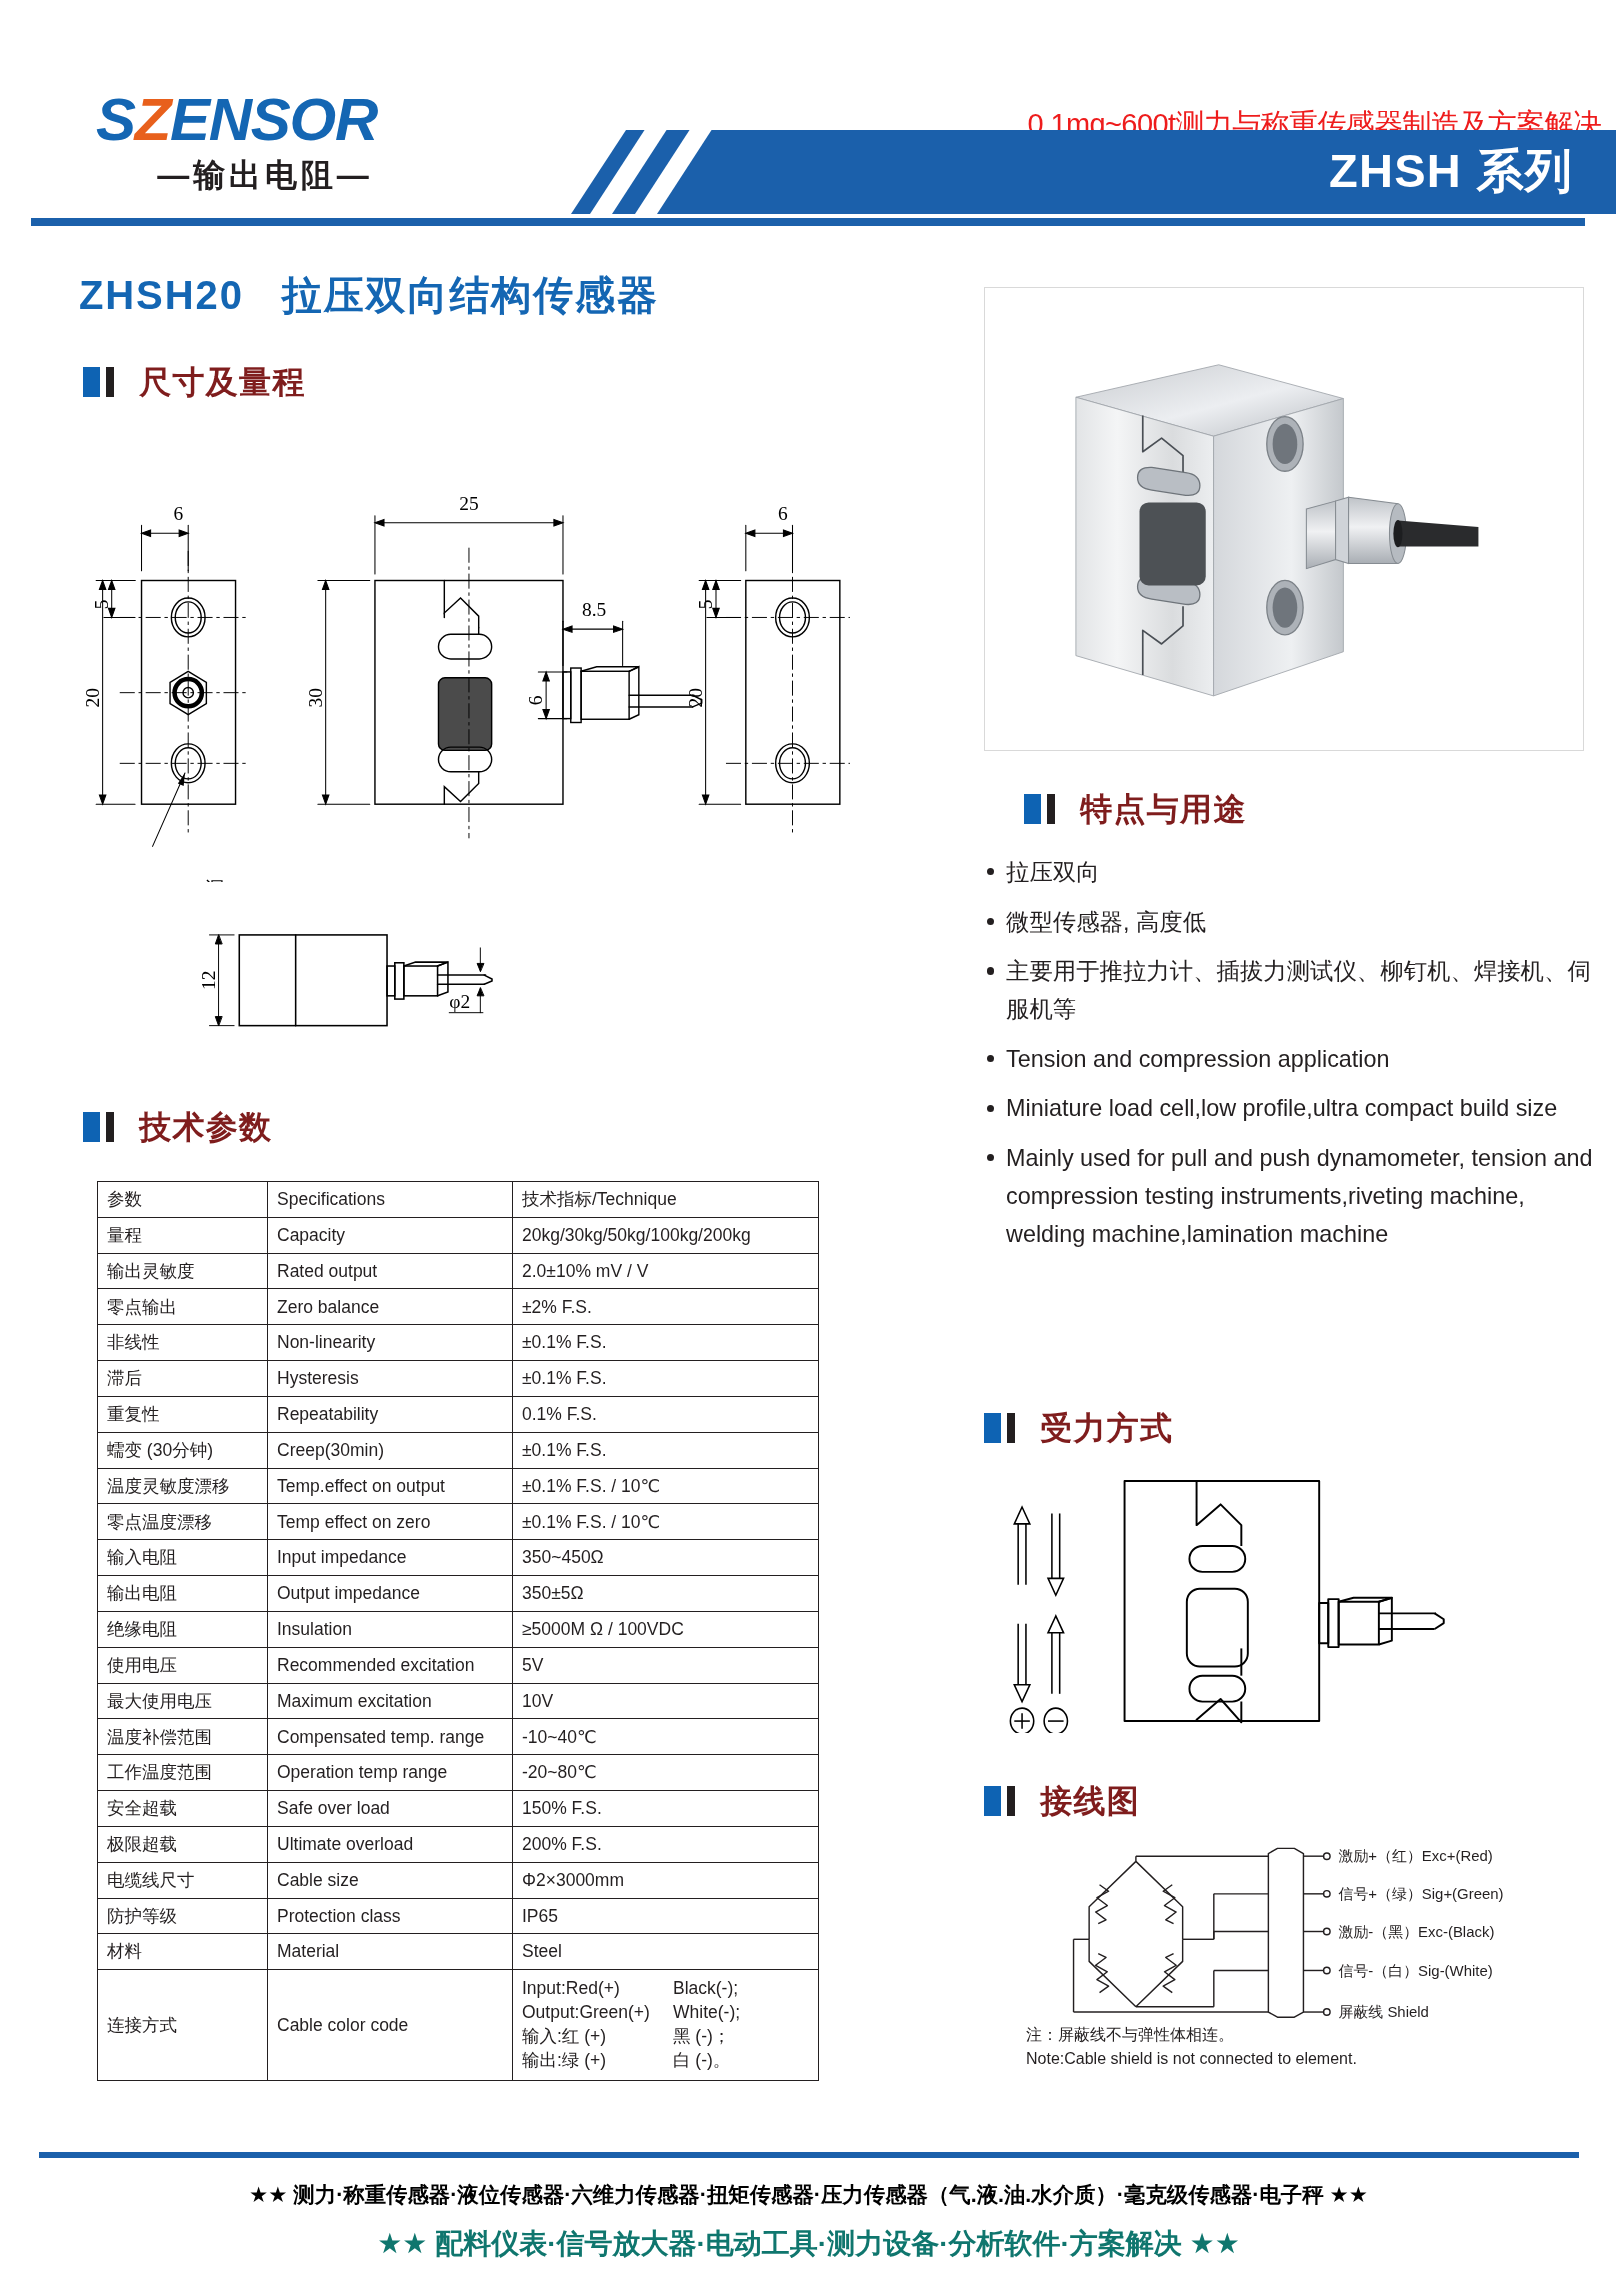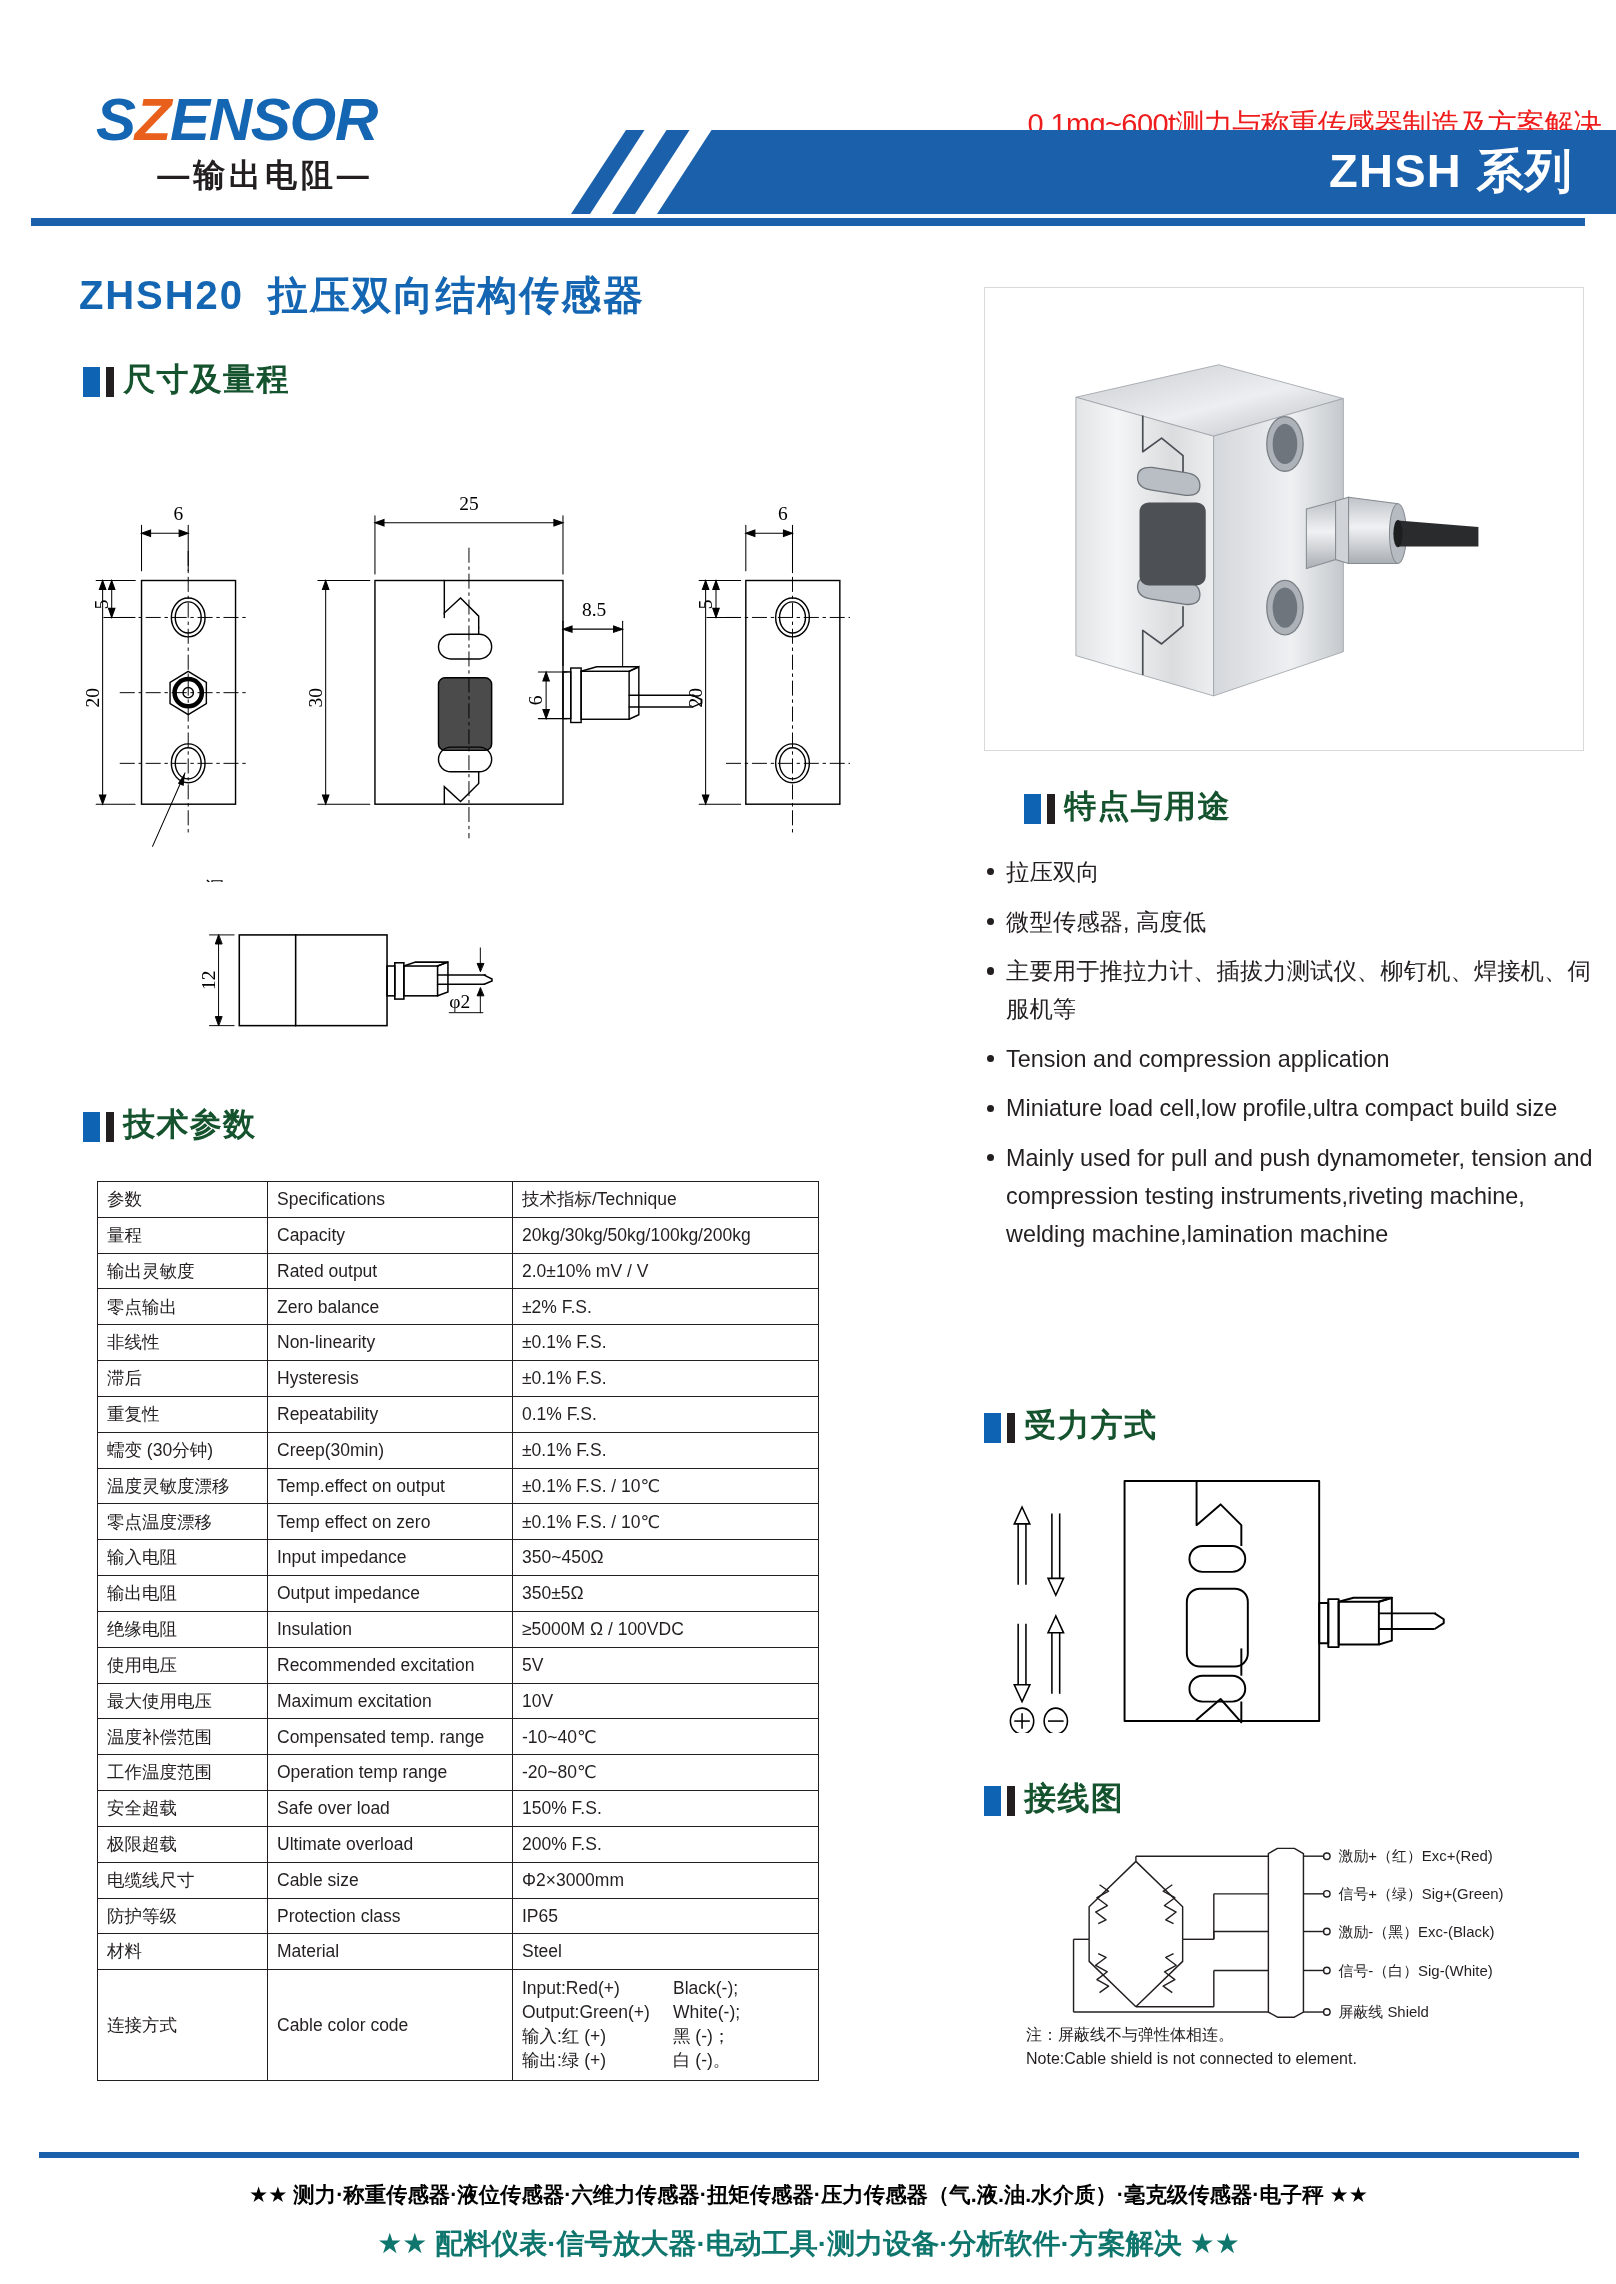--- a/index.html
+++ b/index.html
@@ -28,26 +28,26 @@
          transform:skewX(-33deg);transform-origin:bottom left;}
   .s1{left:22px;}.s2{left:68px;}.s3{left:113px;}
   .banner-title{position:absolute;right:43px;top:17px;color:#ffffff;font-size:47px;
                 font-weight:bold;letter-spacing:1.3px;line-height:1;}
   .hdr-rule{position:absolute;left:31px;top:218px;width:1554px;height:8.4px;background:#1b60ab;}
 
   
   .prod-title{position:absolute;left:79px;top:275px;color:#1466b3;font-size:40px;font-weight:bold;
               letter-spacing:0.6px;line-height:1;white-space:nowrap;}
   .prod-title .model{letter-spacing:1.9px;}
-  .prod-title .cn{margin-left:24px;letter-spacing:1.9px;}
+  .prod-title .cn{margin-left:38px;letter-spacing:1.9px;}
 
   .sec-h{position:absolute;display:flex;align-items:center;white-space:nowrap;}
   .sec-h .mk-b{width:17px;height:30px;background:#0e63b3;display:inline-block;}
   .sec-h .mk-d{width:8.4px;height:30px;background:#231f20;display:inline-block;margin-left:5.8px;}
-  .sec-h .tx{font-size:32px;font-weight:bold;color:#14532d;margin-left:9px;letter-spacing:1.3px;line-height:1;font-family:Liberation Mono, monospace;}
+  .sec-h .tx{font-size:32px;font-weight:bold;color:#7f1d1d;margin-left:25px;letter-spacing:1.3px;line-height:1;}
 
   
   .draw{position:absolute;}
   .draw svg{display:block;}
 
   
   .spec-tb{position:absolute;left:97px;top:1181px;width:722px;border-collapse:collapse;
            table-layout:fixed;}
   .spec-tb td{border:1.3px solid #231f20;font-size:17.5px;color:#231f20;padding:7.1px 9px;
               line-height:1.18;vertical-align:middle;}

